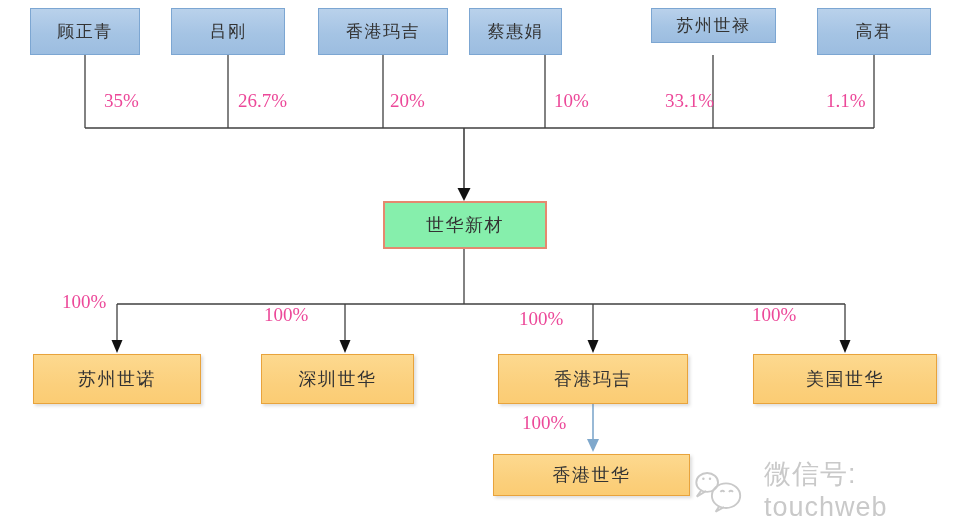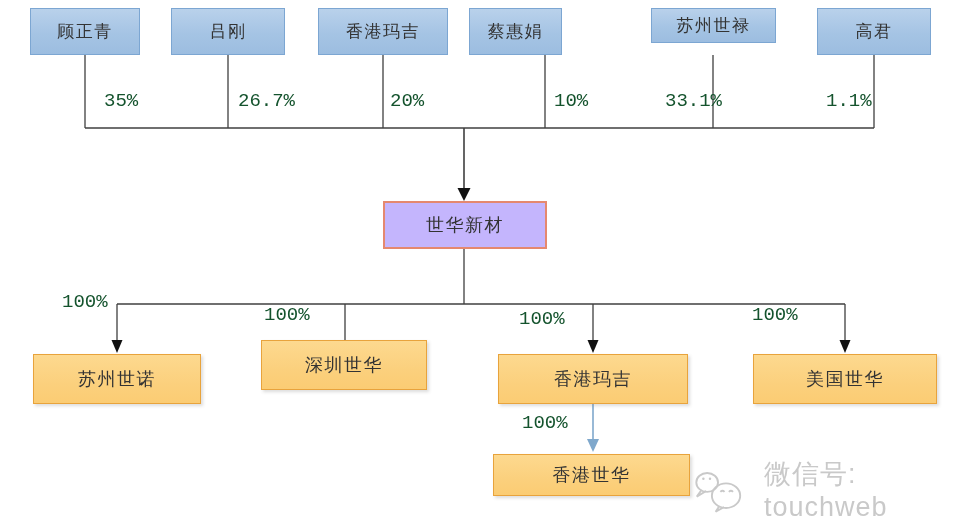--- a/index.html
+++ b/index.html
@@ -11,30 +11,30 @@
   .box {
     position:absolute; z-index:1; box-sizing:border-box;
     display:flex; align-items:center; justify-content:center;
     text-align:right; letter-spacing:1.5px; color:#333;
   }
   .blue {
     background:linear-gradient(180deg,#b9d1eb 0%, #a5c4e4 55%, #9cbde0 100%);
     border:1px solid #7ca6d2; font-size:17px;
   }
   .red {
-    background:#c4b5fd; border:2px solid #e5886f; font-size:18px;
+    background:#86efac; border:2px solid #e5886f; font-size:18px;
   }
   .yellow {
     background:linear-gradient(180deg,#fdd98f 0%, #fbd07d 60%, #fbcc73 100%);
     border:1px solid #e8a33c; font-size:18px;
     box-shadow:2px 2px 3px rgba(120,120,120,0.25);
   }
   .pct {
     position:absolute; z-index:1;
-    font-family:Liberation Mono, monospace; font-size:19px; color:#14532d;
+    font-family:Liberation Serif, serif; font-size:19px; color:#ec4899;
     white-space:nowrap;
   }
   .watermark {
     position:absolute; left:693px; top:456px; z-index:2;
     display:flex; align-items:center; gap:20px;
     color:#c9c9c9; font-size:27px; letter-spacing:1px;
     font-family:"Liberation Sans", sans-serif;
   }
 </style>
 </head>
@@ -89,21 +89,21 @@
   <div class="pct" style="left:826px;top:90px">1.1%</div>
 
   <div class="box red" style="left:383px;top:201px;width:164px;height:48px">世华新材</div>
 
   <div class="pct" style="left:62px;top:291px">100%</div>
   <div class="pct" style="left:264px;top:304px">100%</div>
   <div class="pct" style="left:519px;top:308px">100%</div>
   <div class="pct" style="left:752px;top:304px">100%</div>
 
   <div class="box yellow" style="left:33px;top:354px;width:168px;height:50px">苏州世诺</div>
-  <div class="box yellow" style="left:261px;top:340px;width:166px;height:50px">深圳世华</div>
+  <div class="box yellow" style="left:261px;top:354px;width:153px;height:50px">深圳世华</div>
   <div class="box yellow" style="left:498px;top:354px;width:190px;height:50px">香港玛吉</div>
   <div class="box yellow" style="left:753px;top:354px;width:184px;height:50px">美国世华</div>
 
   <div class="pct" style="left:522px;top:412px">100%</div>
   <div class="box yellow" style="left:493px;top:454px;width:197px;height:42px">香港世华</div>
 
   <div class="watermark">
     <svg width="54" height="48" viewBox="0 0 54 48" fill="none">
       <ellipse cx="15" cy="16" rx="11.5" ry="10" stroke="#c9c9c9" stroke-width="2"></ellipse>
       <path d="M9,24 L4,31 L14,25" stroke="#c9c9c9" stroke-width="2" fill="none"></path>

